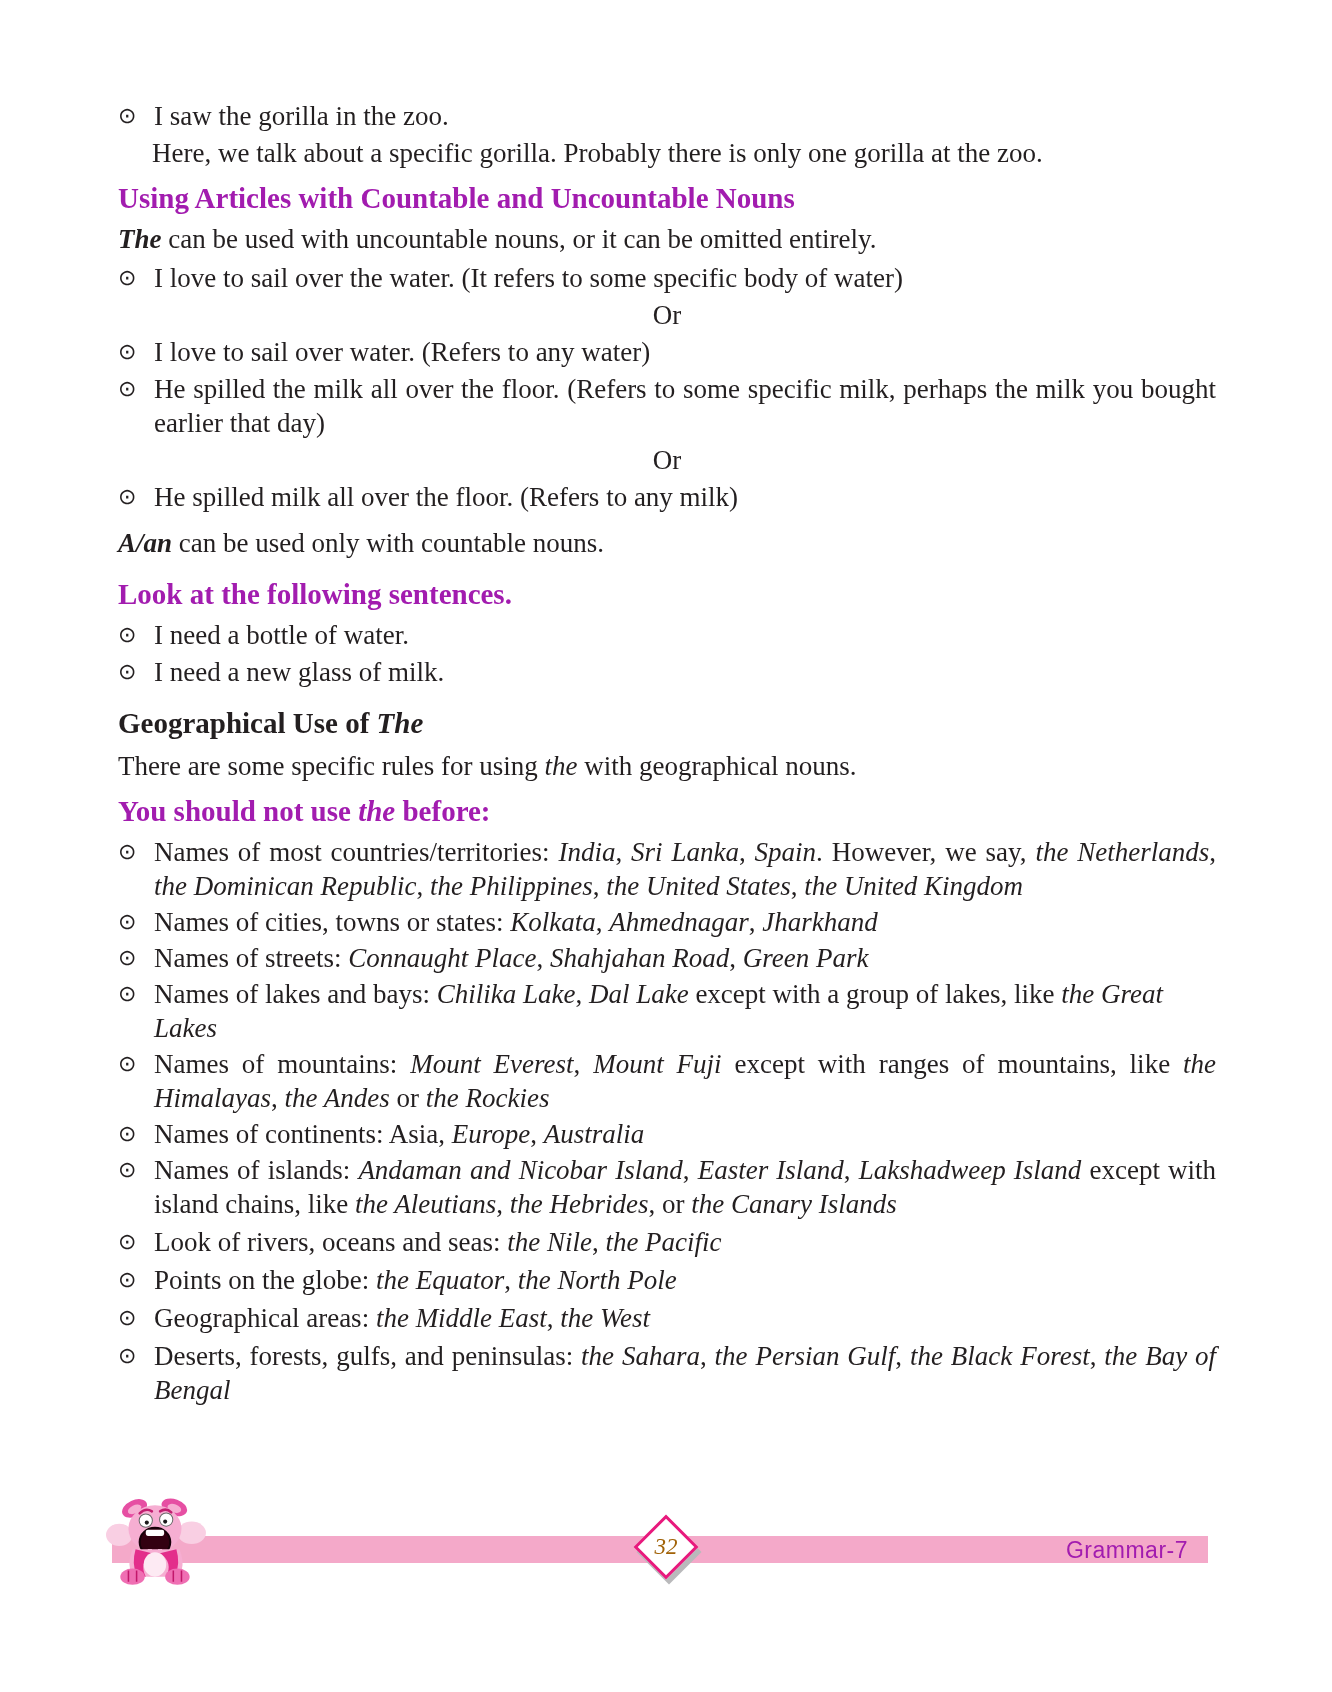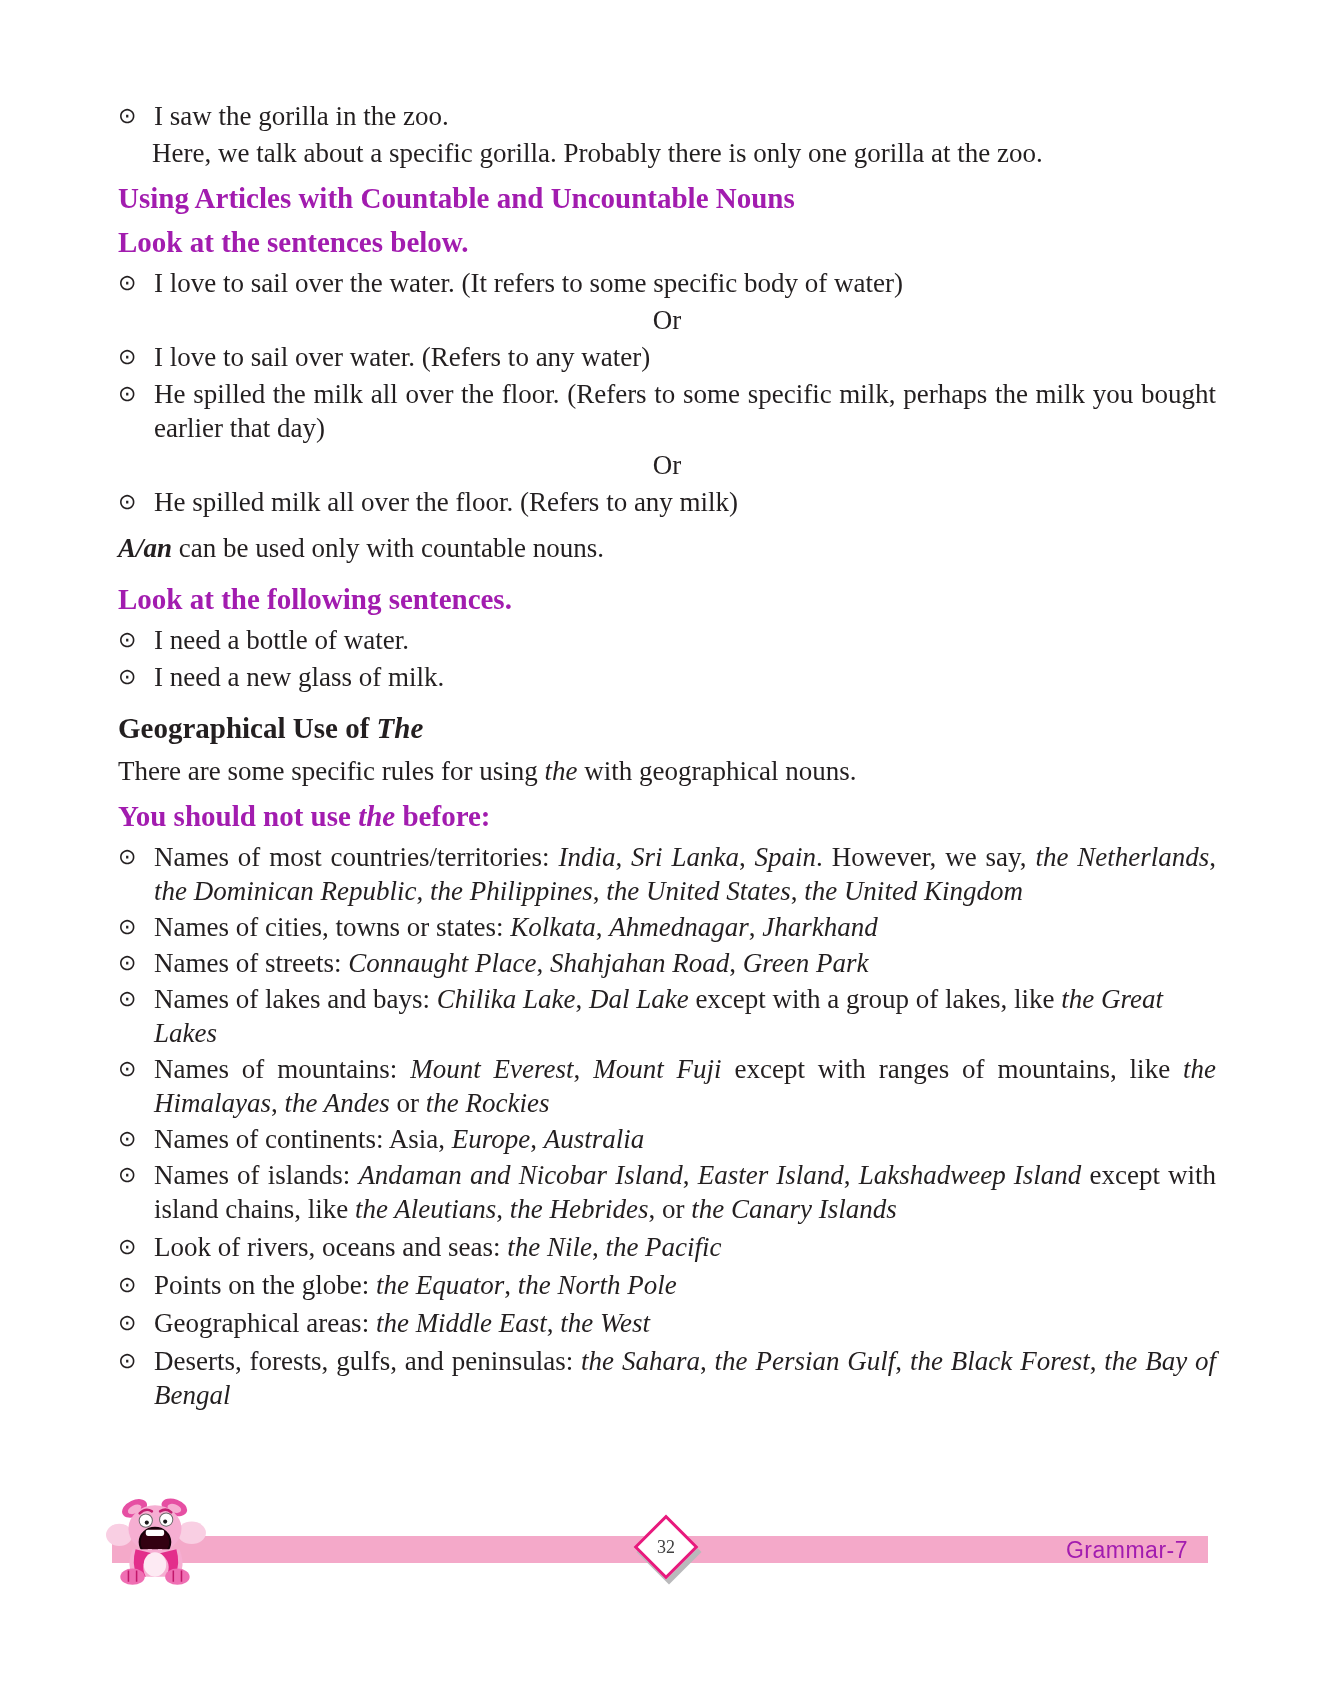--- a/index.html
+++ b/index.html
@@ -24,38 +24,40 @@
 
   
   .footer-bar{position:absolute;left:112px;top:1536px;width:1096px;height:27px;background:#f4a9c9;}
   .book-label{position:absolute;top:1537px;right:144px;font-family:"Liberation Sans", sans-serif;
     font-size:23px;color:#a21caf;letter-spacing:0.5px;}
   .page-diamond{position:absolute;left:633px;top:1512px;width:66px;height:72px;}
   .d-shadow{position:absolute;left:13px;top:17px;width:46px;height:46px;transform:rotate(45deg);background:#b9b9bb;}
   .d-face{position:absolute;left:10px;top:12px;width:46px;height:46px;transform:rotate(45deg);
     background:#ffffff;border:3px solid #e8197d;box-sizing:border-box;}
   .page-num{position:absolute;left:10px;top:12px;width:46px;height:46px;display:flex;
-    align-items:center;justify-content:center;font-size:18px;color:#404040;}
+    align-items:center;justify-content:center;font-size:23px;color:#a16207;font-style:italic;}
   .mascot{position:absolute;left:106px;top:1496px;width:102px;height:92px;}
 </style>
 </head>
 <body>
 
 <div class="content">
 
   <div class="bullet">
     <span class="dot">⊙</span>
     <div class="bt">I saw the gorilla in the zoo.</div>
   </div>
   <div class="note">Here, we talk about a specific gorilla. Probably there is only one gorilla at the zoo.</div>
 
   <div class="h-pink">Using Articles with Countable and Uncountable Nouns</div>
 
+  <div class="para">
+    <span class="bi">The</span><span> can be used with uncountable nouns, or it can be omitted entirely.</span>
+  </div>
 
-  <div class="h-pink">Look at the sentences below.</div>
 
   <div class="bullet">
     <span class="dot">⊙</span>
     <div class="bt">I love to sail over the water. (It refers to some specific body of water)</div>
   </div>
 
   <div class="or">Or</div>
 
   <div class="bullet">
     <span class="dot">⊙</span>

